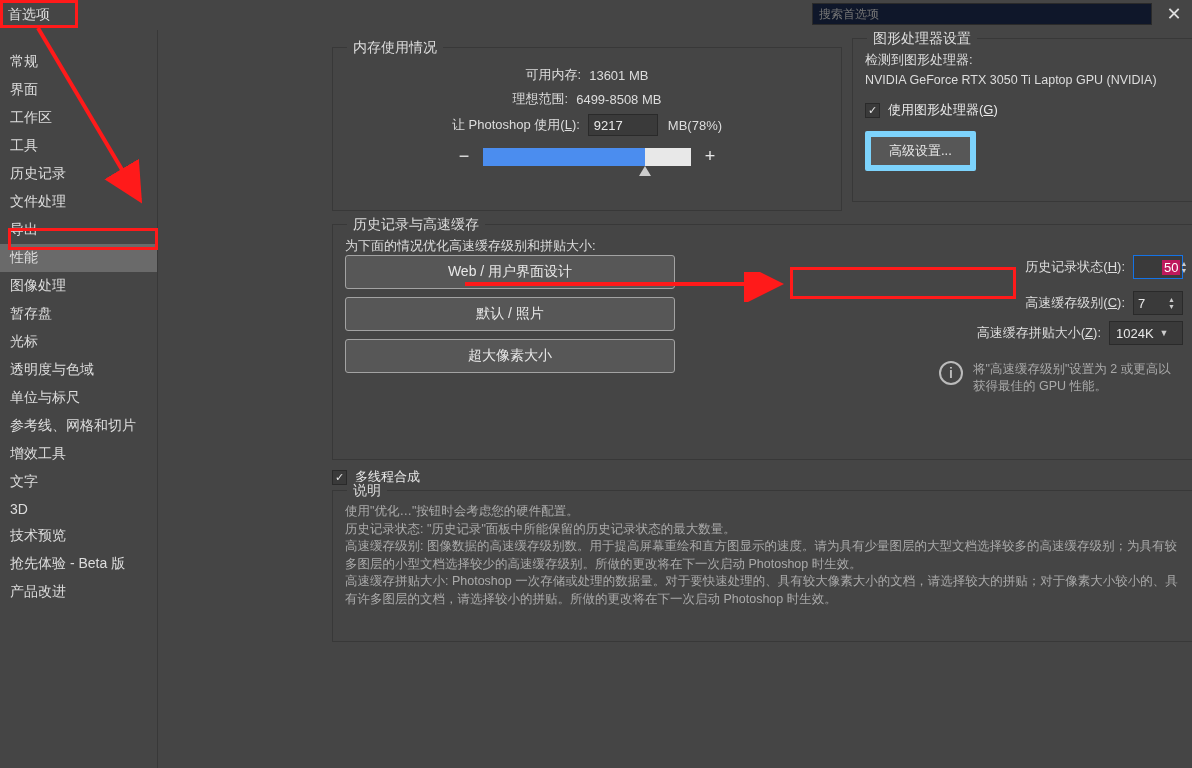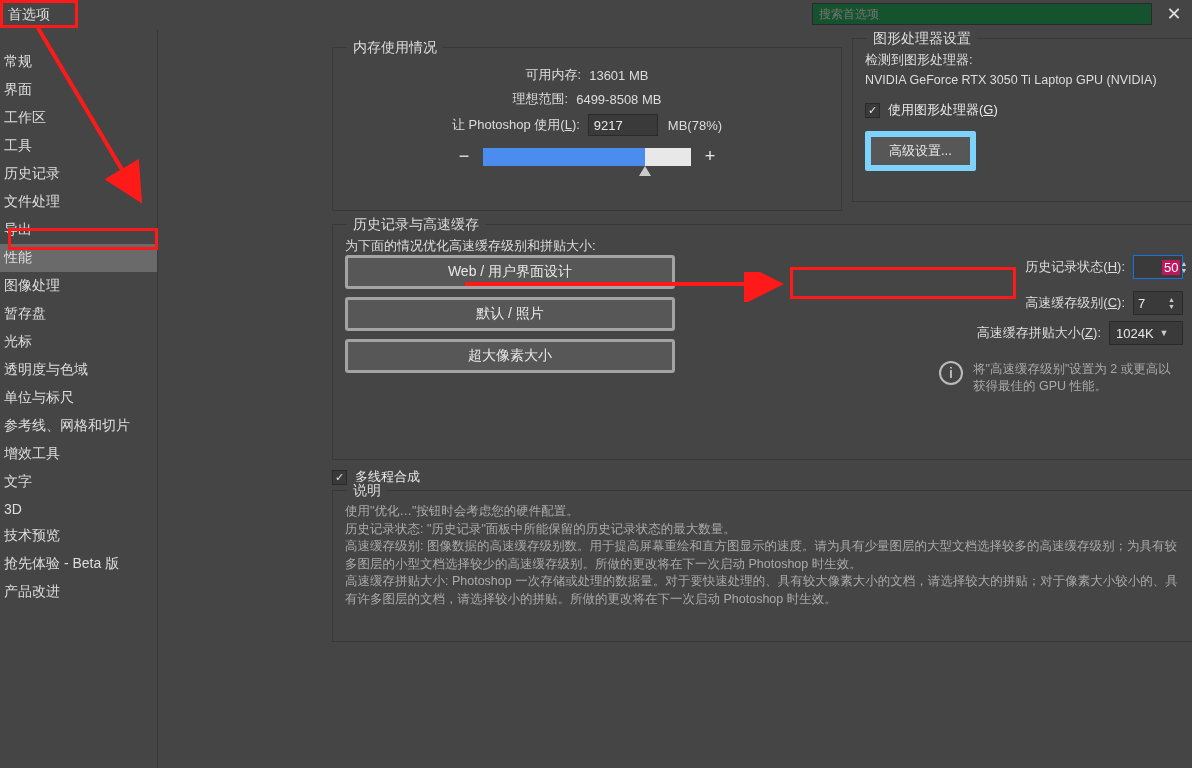--- a/index.html
+++ b/index.html
@@ -1,23 +1,23 @@
 <!DOCTYPE html>
 <html><head>
 <meta charset="utf-8">
 <style>
 * { box-sizing: border-box; margin: 0; padding: 0; font-family: "Microsoft YaHei", "SimSun", Arial, sans-serif; }
 body { background: #454545; color: #e8e8e8; font-size: 13px; width: 1192px; height: 768px; overflow: hidden; position: relative; }
 .titlebar { height: 30px; background: #454545; display: flex; align-items: center; padding: 0 8px; position: relative; }
 .title-text { color: #ddd; font-size: 14px; }
-.search-box { position: absolute; right: 40px; top: 3px; width: 340px; height: 22px; background: #14532d; border: 1px solid #2a2a2a; color: #999; padding: 0 6px; font-size: 12px; }
+.search-box { position: absolute; right: 40px; top: 3px; width: 340px; height: 22px; background: #0f172a; border: 1px solid #2a2a2a; color: #999; padding: 0 6px; font-size: 12px; }
 .close-btn { position: absolute; right: 8px; top: 4px; width: 20px; height: 20px; color: #ddd; cursor: pointer; display:flex; align-items:center; justify-content:center; font-size:18px;}
 .main { display: flex; height: calc(100% - 30px); }
 .sidebar { width: 158px; background: #454545; border-right: 1px solid #383838; padding-top: 18px; }
-.sidebar-item { padding: 5px 4px; color: #ddd; font-size: 14px; cursor: pointer; }
+.sidebar-item { padding: 5px 10px; color: #ddd; font-size: 14px; cursor: pointer; }
 .sidebar-item.selected { background: #6a6a6a; }
 .content { flex: 1; padding: 14px 12px 14px 14px; position: relative; }
 .right-buttons { position: absolute; right: 14px; top: 14px; display: flex; flex-direction: column; gap: 10px; }
 .right-buttons button { width: 108px; height: 30px; background: #454545; border: 1px solid #8a8a8a; border-radius: 16px; color: #e8e8e8; cursor: pointer; font-size: 13px; }
 .group { border: 1px solid #383838; background: #454545; position: relative; padding: 12px; margin-bottom: 20px; }
 .group-title { position: absolute; top: -9px; left: 14px; background: #454545; padding: 0 6px; color: #ddd; font-size: 14px; }
 .memory-group { position: absolute; left: 174px; top: 17px; width: 510px; height: 164px; }
 .gpu-group { position: absolute; left: 694px; top: 8px; width: 344px; height: 164px; }
 .history-group { position: absolute; left: 174px; top: 194px; width: 864px; height: 236px; }
 .desc-group { position: absolute; left: 174px; top: 460px; width: 864px; height: 152px; }
@@ -26,21 +26,21 @@
 .val { color: #ddd; }
 .numinput { width: 70px; height: 22px; background: #3a3a3a; border: 1px solid #2a2a2a; color: #e8e8e8; padding: 0 5px; text-align: left; font-size: 13px; }
 .slider-wrap { display: flex; align-items: center; justify-content: center; gap: 10px; margin-top: 10px; position: relative; }
 .minus, .plus { color: #e8e8e8; font-size: 18px; cursor: pointer; width: 18px; text-align: center; }
 .slider-track { width: 208px; height: 18px; background: #e8e8e8; position: relative; }
 .slider-fill { position: absolute; left: 0; top: 0; height: 100%; background: #4b8def; width: 78%; }
 .slider-thumb { position: absolute; top: 18px; left: 78%; transform: translateX(-50%); width: 0; height: 0; border-left: 6px solid transparent; border-right: 6px solid transparent; border-bottom: 10px solid #ccc; }
 .checkbox { width: 15px; height: 15px; border: 1px solid #2a2a2a; background: #3a3a3a; display: inline-flex; align-items: center; justify-content: center; margin-right: 8px; color: #e8e8e8; font-size: 11px; }
 .checkbox.checked::after { content: "✓"; }
 .btn { background: #575757; border: 6px solid #7dd3fc; color: #e8e8e8; padding: 5px 18px; cursor: pointer; font-size: 13px; border-radius: 2px; }
-.big-btn { width: 330px; height: 34px; background: #575757; border: 3px solid #a3a3a3; color: #e8e8e8; cursor: pointer; font-size: 14px; border-radius: 3px; margin-bottom: 8px; display: block; }
+.big-btn { width: 330px; height: 34px; background: #575757; border: 1px solid #a3a3a3; color: #e8e8e8; cursor: pointer; font-size: 14px; border-radius: 3px; margin-bottom: 8px; display: block; }
 .underline { text-decoration: underline; }
 .spinner { width: 50px; height: 24px; background: #3a3a3a; border: 1px solid #2a2a2a; color: #e8e8e8; display: inline-flex; align-items: center; padding: 0 4px; }
 .spinner.focused { border: 1px solid #1473e6; }
 .spinner-val { flex:1; }
 .spinner-val.sel { background: #be185d; color:#fff; padding:0 2px;margin-left:24px; }
 .spinner-arrows { width: 10px; display:flex; flex-direction:column; font-size:7px; line-height:7px; color:#ccc; cursor:pointer; }
 .dropdown { height: 24px; background: #3a3a3a; border: 1px solid #2a2a2a; color: #e8e8e8; display: inline-flex; align-items: center; padding: 0 6px; gap:6px;}
 .dropdown-arrow { font-size: 9px; color:#ccc; }
 .info-icon { width: 24px; height: 24px; border: 2px solid #bbb; border-radius: 50%; display: inline-flex; align-items: center; justify-content: center; color: #bbb; font-size: 14px; font-weight: bold; margin-right: 10px; flex-shrink:0; }
 .desc-text { color: #aaa; font-size: 12.5px; line-height: 1.4; }

